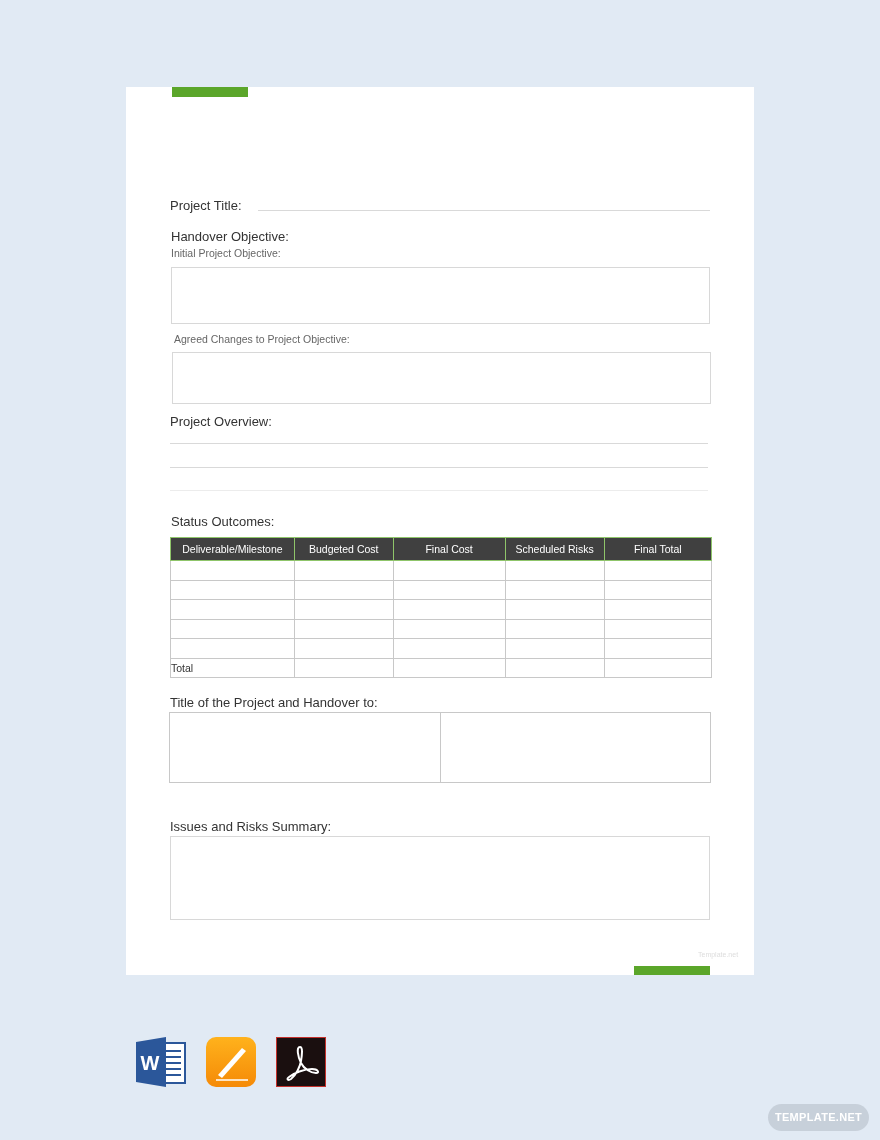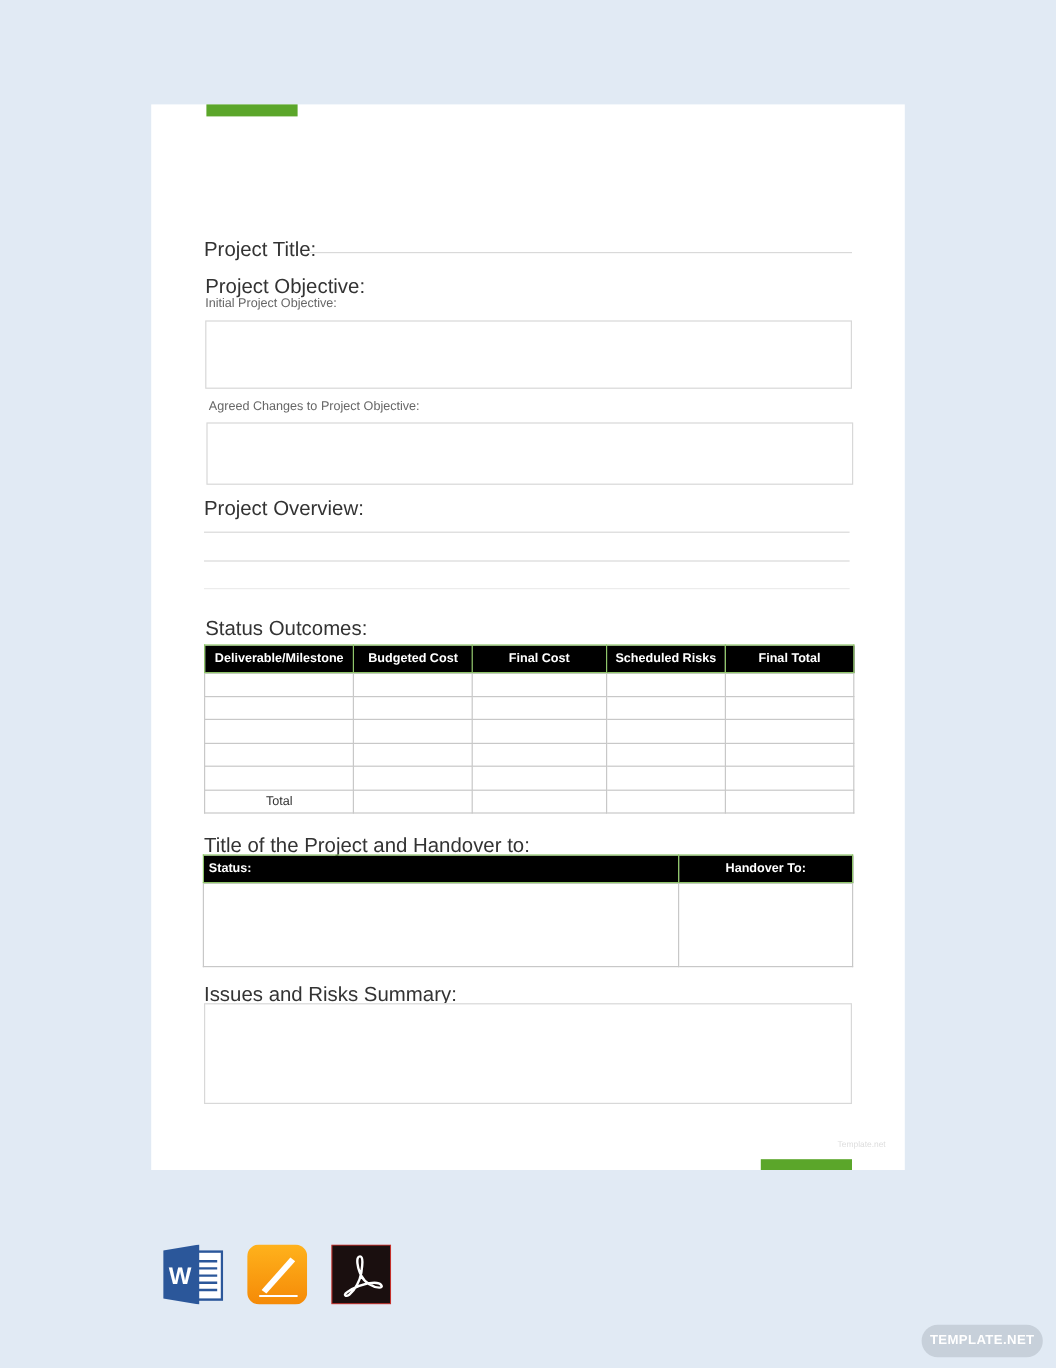--- a/index.html
+++ b/index.html
@@ -3,41 +3,41 @@
 <meta charset="utf-8">
 <style>
   *{box-sizing:border-box;margin:0;padding:0}
   html,body{width:880px;height:1140px;background:#e1eaf4;overflow:hidden}
   body{position:relative;font-family:"Liberation Sans",sans-serif;color:#333}
   .page{position:absolute;left:126px;top:87px;width:628px;height:888px;background:#fff}
   .abs{position:absolute}
   .bar-top{left:46px;top:0;width:76px;height:10px;background:#5ba62a}
   .bar-bot{left:508px;top:879px;width:76px;height:9px;background:#5ba62a}
   .title{left:44px;top:48px;font-size:21px;font-weight:bold;color:#5ba62a;letter-spacing:.2px}
-  .lbl{font-size:17px;color:#333}
+  .lbl{font-size:13px;color:#333}
   .sub{font-size:10.5px;color:#666}
   .line{height:1px;background:#d9d9d9}
   .box{border:1px solid #d8d8d8;background:#fff}
   table{border-collapse:collapse;position:absolute;font-size:10.5px}
-  th{background:#000000;color:#fff;font-weight:bold;height:23px;border:1px solid #8fc56a;padding:0 4px}
-  td{border:1px solid #c8c8c8;height:19.5px;text-align:center;color:#333}
+  th{background:#404040;color:#fff;font-weight:normal;height:23px;border:1px solid #8fc56a;padding:0 4px}
+  td{border:1px solid #c8c8c8;height:19.5px;text-align:left;color:#333}
   .wm{left:572px;top:864px;font-size:7px;color:#ddd}
   .icon{position:absolute;top:1037px;width:50px;height:50px}
   .badge{position:absolute;left:768px;top:1104px;width:101px;height:27px;border-radius:14px;background:#c7d0da;color:#fff;font-size:11px;font-weight:bold;text-align:center;line-height:27px;letter-spacing:.3px}
 </style>
 </head>
 <body>
 
 <div class="page">
   <div class="abs bar-top"></div>
 
   <div class="abs lbl" style="left:44px;top:111px">Project Title:</div>
   <div class="abs line" style="left:132px;top:123px;width:452px"></div>
 
-  <div class="abs lbl" style="left:45px;top:142px">Project Objective:</div>
+  <div class="abs lbl" style="left:45px;top:142px">Handover Objective:</div>
   <div class="abs sub" style="left:45px;top:160px">Initial Project Objective:</div>
   <div class="abs box" style="left:45px;top:180px;width:539px;height:57px"></div>
   <div class="abs sub" style="left:48px;top:246px">Agreed Changes to Project Objective:</div>
   <div class="abs box" style="left:46px;top:265px;width:539px;height:52px"></div>
 
   <div class="abs lbl" style="left:44px;top:327px">Project Overview:</div>
   <div class="abs line" style="left:44px;top:356px;width:538px"></div>
   <div class="abs line" style="left:44px;top:380px;width:538px"></div>
   <div class="abs line" style="left:44px;top:403px;width:538px;background:#ececec"></div>
 
@@ -92,24 +92,20 @@
           <td></td>
           <td></td>
           <td></td>
     </tr>
   </tbody>
     </table>
 
   <div class="abs lbl" style="left:44px;top:608px">Title of the Project and Handover to:</div>
   <table style="left:43px;top:625px;width:542px">
     <tbody>
-        <tr>
-      <th style="width:397px;text-align:left;height:23px">Status:</th>
-      <th style="width:145px;height:23px">Handover To:</th>
-    </tr>
     <tr>
       <td style="height:70px"></td>
       <td style="height:70px"></td>
     </tr>
   </tbody>
     </table>
 
   <div class="abs lbl" style="left:44px;top:732px">Issues and Risks Summary:</div>
   <div class="abs box" style="left:44px;top:749px;width:540px;height:84px"></div>
 

